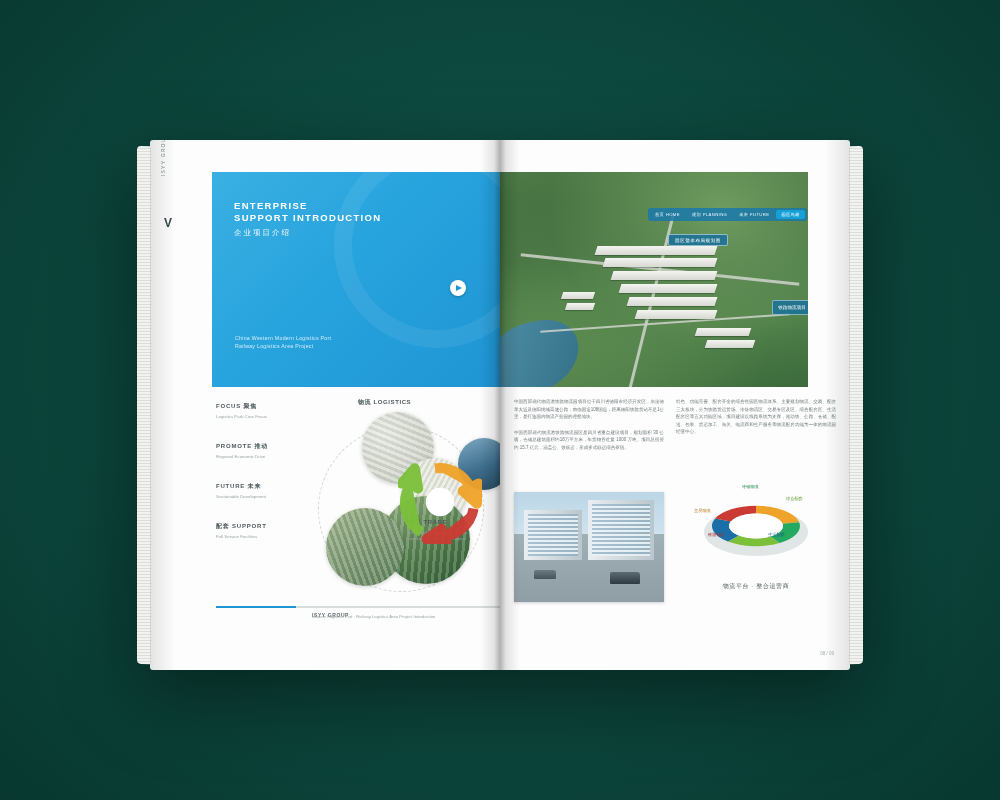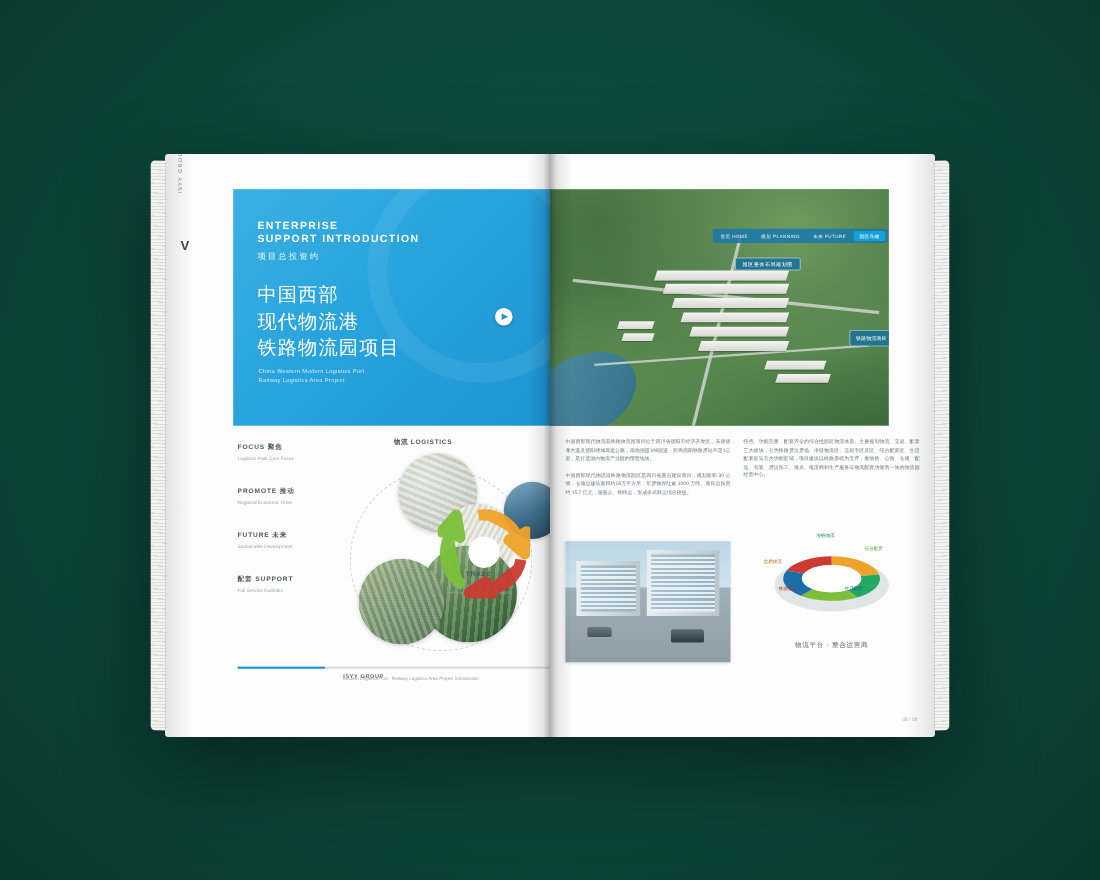--- a/index.html
+++ b/index.html
@@ -426,26 +426,21 @@
 
       <div class="spine-label">ISYY GROUP · 企业画册</div>
       <div class="spine-logo">V</div>
 
       <div class="hero">
         <div class="faint-shape"></div>
         <div class="hero-en">
           <div>ENTERPRISE</div>
           <div>SUPPORT INTRODUCTION</div>
         </div>
-        <div class="hero-cn-sub">项目总投资约</div>
-        <div class="hero-title">
-          <div>中国西部</div>
-          <div>现代物流港</div>
-          <div>铁路物流园项目</div>
-        </div>
+        <div class="hero-cn-sub">企业项目介绍</div>
         <div class="hero-en-sub">
           <div>China Western Modern Logistics Port</div>
           <div>Railway Logistics Area Project</div>
         </div>
       </div>
       <div class="play-btn"></div>
 
       <div class="l-col-labels">
         <div class="kv">
           <div class="k">FOCUS  聚焦</div>

